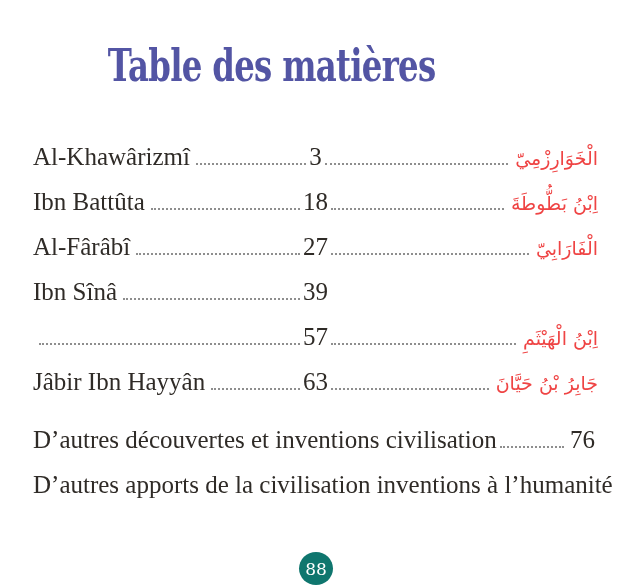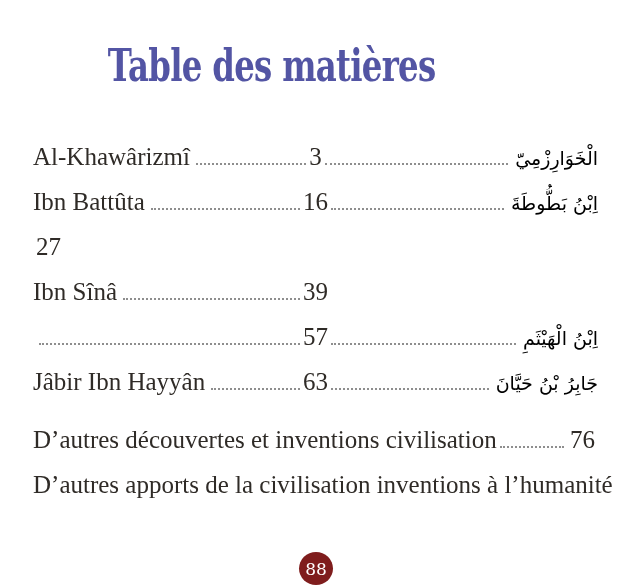--- a/index.html
+++ b/index.html
@@ -58,32 +58,32 @@
     height:0;
     border-bottom:2px dotted #8e8e8e;
   }
   .pagenum{
     padding:0 3px;
     white-space:nowrap;
   }
   .arabic{
     font-family:"DejaVu Sans", sans-serif;
     font-size:19px;
-    color:#000000;
+    color:#ef4444;
     white-space:nowrap;
     direction:rtl;
   }
   .row.wide .dots{margin:0 3px;}
   
   .badge{
     position:absolute;
     left:299px;top:552px;
     width:34px;height:33px;
     border-radius:50%;
-    background:#7f1d1d;
+    background:#0f766e;
     color:#ffffff;
     font-family:"DejaVu Serif", serif;
     font-size:17px;
     display:flex;align-items:center;justify-content:center;
   }
 </style>
 </head>
 <body>
 
 <h1 class="title-wrap"><span class="title-text">Table des matières</span></h1>
@@ -98,28 +98,36 @@
       <div class="cell right">
         <span class="dots"></span>
         <span class="arabic">الْخَوَارِزْمِيّ</span>
       </div>
     </div>
     <div class="row">
       <div class="cell left">
         <span class="name"><span>Ibn Ba</span><span class="u">tt</span><span>û</span><span class="u">t</span><span>a</span></span>
         <span class="dots"></span>
       </div>
-      <span class="pagenum">16</span>
+      <span class="pagenum">18</span>
       <div class="cell right">
         <span class="dots"></span>
         <span class="arabic">اِبْنُ بَطُّوطَةَ</span>
       </div>
     </div>
     <div class="row">
+      <div class="cell left">
+        <span class="name"><span>Al-Fârâbî</span></span>
+        <span class="dots"></span>
+      </div>
       <span class="pagenum">27</span>
+      <div class="cell right">
+        <span class="dots"></span>
+        <span class="arabic">الْفَارَابِيّ</span>
+      </div>
     </div>
     <div class="row">
       <div class="cell left">
         <span class="name"><span>Ibn Sînâ</span></span>
         <span class="dots"></span>
       </div>
       <span class="pagenum">39</span>
     </div>
     <div class="row">
       <div class="cell left">

